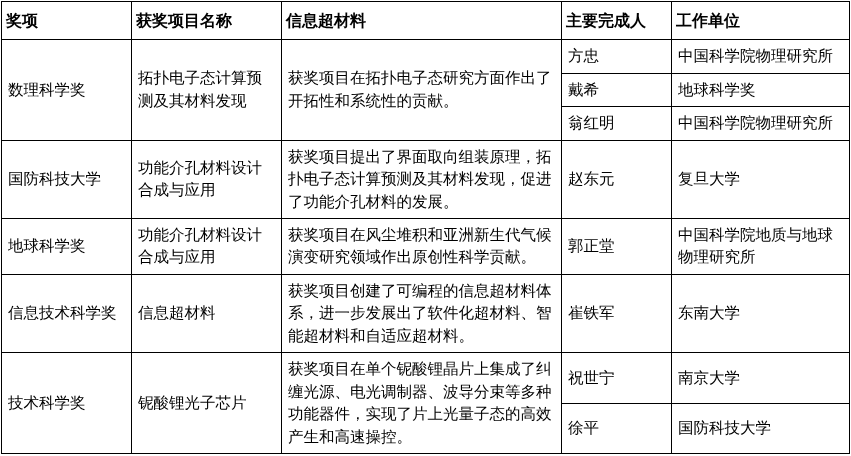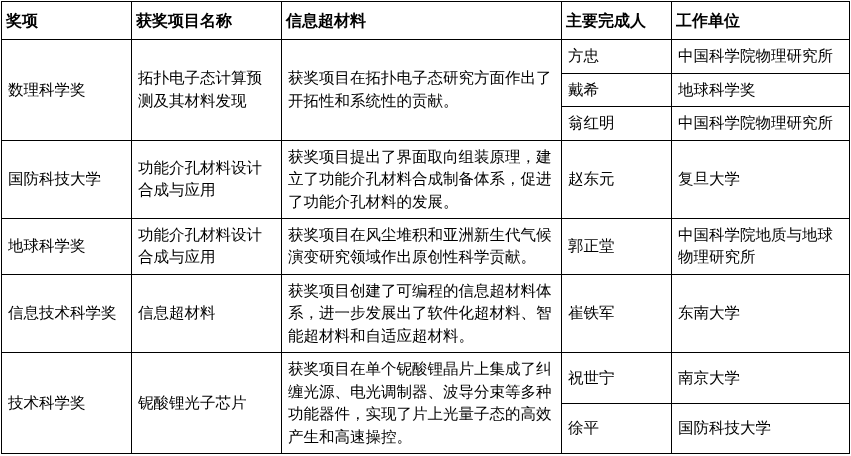--- a/index.html
+++ b/index.html
@@ -96,21 +96,21 @@
         <td class="unit-left">地球科学奖</td>
       </tr>
       <tr>
         <td>翁红明</td>
         <td class="unit-left">中国科学院物理研究所</td>
       </tr>
 
       <tr>
         <td class="award">国防科技大学</td>
         <td class="project">功能介孔材料设计合成与应用</td>
-        <td class="reason">获奖项目提出了界面取向组装原理，建立了功能介孔材料合成制备体系，促进了功能介孔材料的发展。</td>
+        <td class="reason">获奖项目提出了界面取向组装原理，拓扑电子态计算预测及其材料发现，促进了功能介孔材料的发展。</td>
         <td>赵东元</td>
         <td class="unit-left">复旦大学</td>
       </tr>
 
       <tr>
         <td class="award">地球科学奖</td>
         <td class="project">功能介孔材料设计合成与应用</td>
         <td class="reason">获奖项目在风尘堆积和亚洲新生代气候演变研究领域作出原创性科学贡献。</td>
         <td>郭正堂</td>
         <td class="unit-left">中国科学院地质与地球物理研究所</td>

